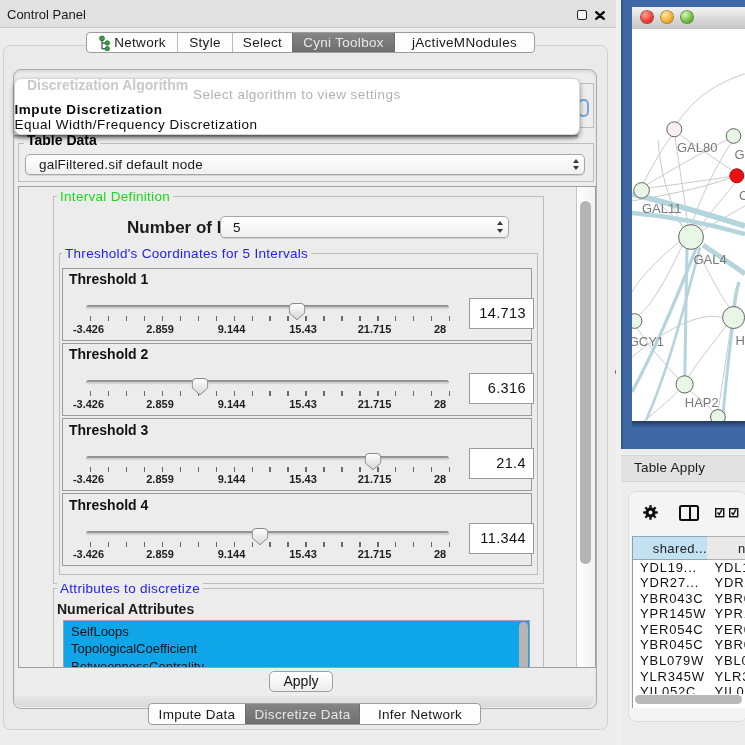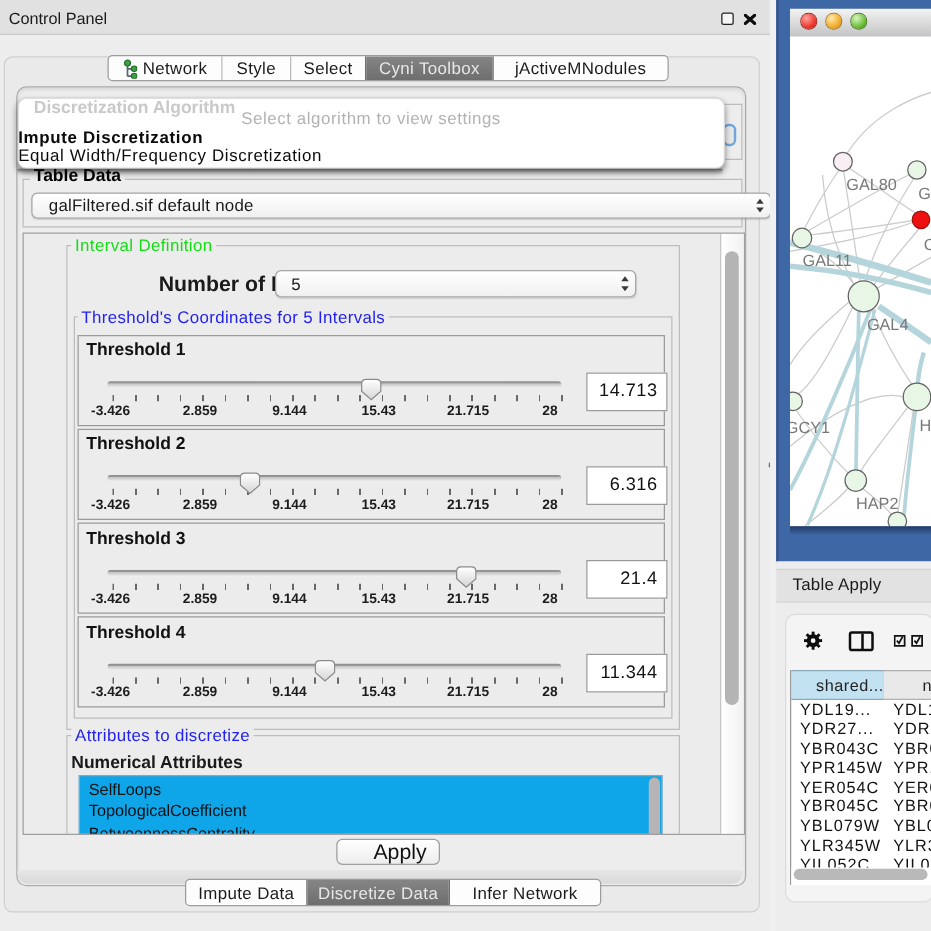--- a/index.html
+++ b/index.html
@@ -33,21 +33,21 @@
 </head>
 <body>
 
 <div class="abs" style="left:0;top:0;width:616px;height:27px;background:#e1e1e1;border-bottom:1px solid #cbcbcb;"></div>
 <div class="abs" style="left:7px;top:6.5px;font-size:13px;color:#1a1a1a;">Control Panel</div>
 <div class="abs" style="left:577px;top:10px;width:8px;height:8px;border:1.6px solid #222;border-radius:2px;background:#f5f5f5;"></div>
 <svg class="abs" style="left:595px;top:11px;" width="10" height="9" viewBox="0 0 10 9">
   <path d="M1.2 1.2 L8.8 7.8 M8.8 1.2 L1.2 7.8" stroke="#0c0c0c" stroke-width="2.4" fill="none" stroke-linecap="round"></path>
 </svg>
 
-<div class="seg" style="left:86px;top:32px;height:19px;margin-top:12px;">
+<div class="seg" style="left:86px;top:32px;height:19px;">
   <div style="width:90px;">
     <svg width="12" height="16" viewBox="0 0 12 16" style="margin-right:4px;">
       <path d="M4 5 L4 14 M4 8 L9 8 M4 13.8 L9 13.8" stroke="#5a6372" stroke-width="1.4" fill="none"></path>
       <circle cx="4" cy="3.4" r="2.4" fill="#3f9e47" stroke="#1d7024" stroke-width="0.9"></circle>
       <circle cx="9.3" cy="8" r="2.2" fill="#3f9e47" stroke="#1d7024" stroke-width="0.9"></circle>
       <circle cx="9.3" cy="13.8" r="2.2" fill="#3f9e47" stroke="#1d7024" stroke-width="0.9"></circle>
     </svg>
     Network</div>
   <div style="width:54px;">Style</div>
   <div style="width:59px;">Select</div>
@@ -55,21 +55,21 @@
   <div style="width:139px;text-align:right;">jActiveMNodules</div>
 </div>
 
 <div class="abs" style="left:3px;top:45px;width:603px;height:683px;background:#eaeaea;border:1px solid #d0d0d0;border-radius:7px;"></div>
 
 <div class="abs" style="left:13px;top:69px;width:582px;height:638px;background:#ededed;border:1px solid #ababab;border-radius:8px;box-shadow:inset 0 2px 3px rgba(0,0,0,0.09);"></div>
 <div class="abs" style="left:14px;top:696px;width:580px;height:11px;background:linear-gradient(#e6e6e6,#d9d9d9);border-radius:0 0 8px 8px;"></div>
 
 <div class="abs" style="left:18px;top:143px;width:574px;height:37px;border:1px solid #bdbdbd;"></div>
 <div class="gtitle" style="left:24px;top:134px;background:#ededed;">Table Data</div>
-<div class="combo" style="left:25px;top:154px;width:558px;height:19px;padding-left:32px;">
+<div class="combo" style="left:25px;top:154px;width:558px;height:19px;">
   <div class="abs r13" style="left:13px;top:2px;">galFiltered.sif default node</div>
   <div class="ar aru"></div>
     <div class="ar ard"></div>
 </div>
 
 <div class="abs" style="left:18px;top:186px;width:576px;height:480px;border:1px solid #9f9f9f;background:#ececec;overflow:hidden;">
   <div class="abs" style="left:0;top:0;width:558px;height:481px;overflow:hidden;">
 
     <div class="abs" style="left:34px;top:9px;width:489px;height:386px;border:1px solid #bdbdbd;"></div>
     <div class="gtitle" style="left:38px;top:3px;color:#15dd15;font-weight:normal;letter-spacing:0.3px;font-size:13.5px;">Interval Definition</div>
@@ -160,21 +160,21 @@
 BetweennessCentrality</div>
     </div>
     <div class="abs" style="left:499.5px;top:434.5px;width:9px;height:60px;background:#b5b5b5;border-radius:4.5px;"></div>
   </div>
 
   <div class="abs" style="left:557px;top:0;width:19px;height:480px;background:linear-gradient(90deg,#ffffff,#f1f1f1);border-left:1px solid #c6c6c6;"></div>
   <div class="abs" style="left:560.5px;top:14px;width:11px;height:363px;background:#b4b4b4;border-radius:5.5px;"></div>
 </div>
 
 <div class="abs" style="left:269px;top:671px;width:62px;height:19px;border:1px solid #9f9f9f;border-radius:5px;
-     background:linear-gradient(#ffffff,#ededed);text-align:center;font-size:17px;color:#111;line-height:19px;padding-left:19px;">Apply</div>
+     background:linear-gradient(#ffffff,#ededed);text-align:center;font-size:14px;color:#111;line-height:19px;">Apply</div>
 
 <div class="seg" style="left:148px;top:703px;height:20px;">
   <div style="width:96px;">Impute Data</div>
   <div class="sel" style="width:113px;">Discretize Data</div>
   <div style="width:120px;">Infer Network</div>
 </div>
 
 <div class="abs" style="left:18px;top:83px;width:574px;height:43px;border:1px solid #bdbdbd;"></div>
 <div class="abs" style="left:578px;top:99px;width:7px;height:14px;border:2.5px solid #74a6da;border-radius:5px;background:#e8e8e8;"></div>
 

